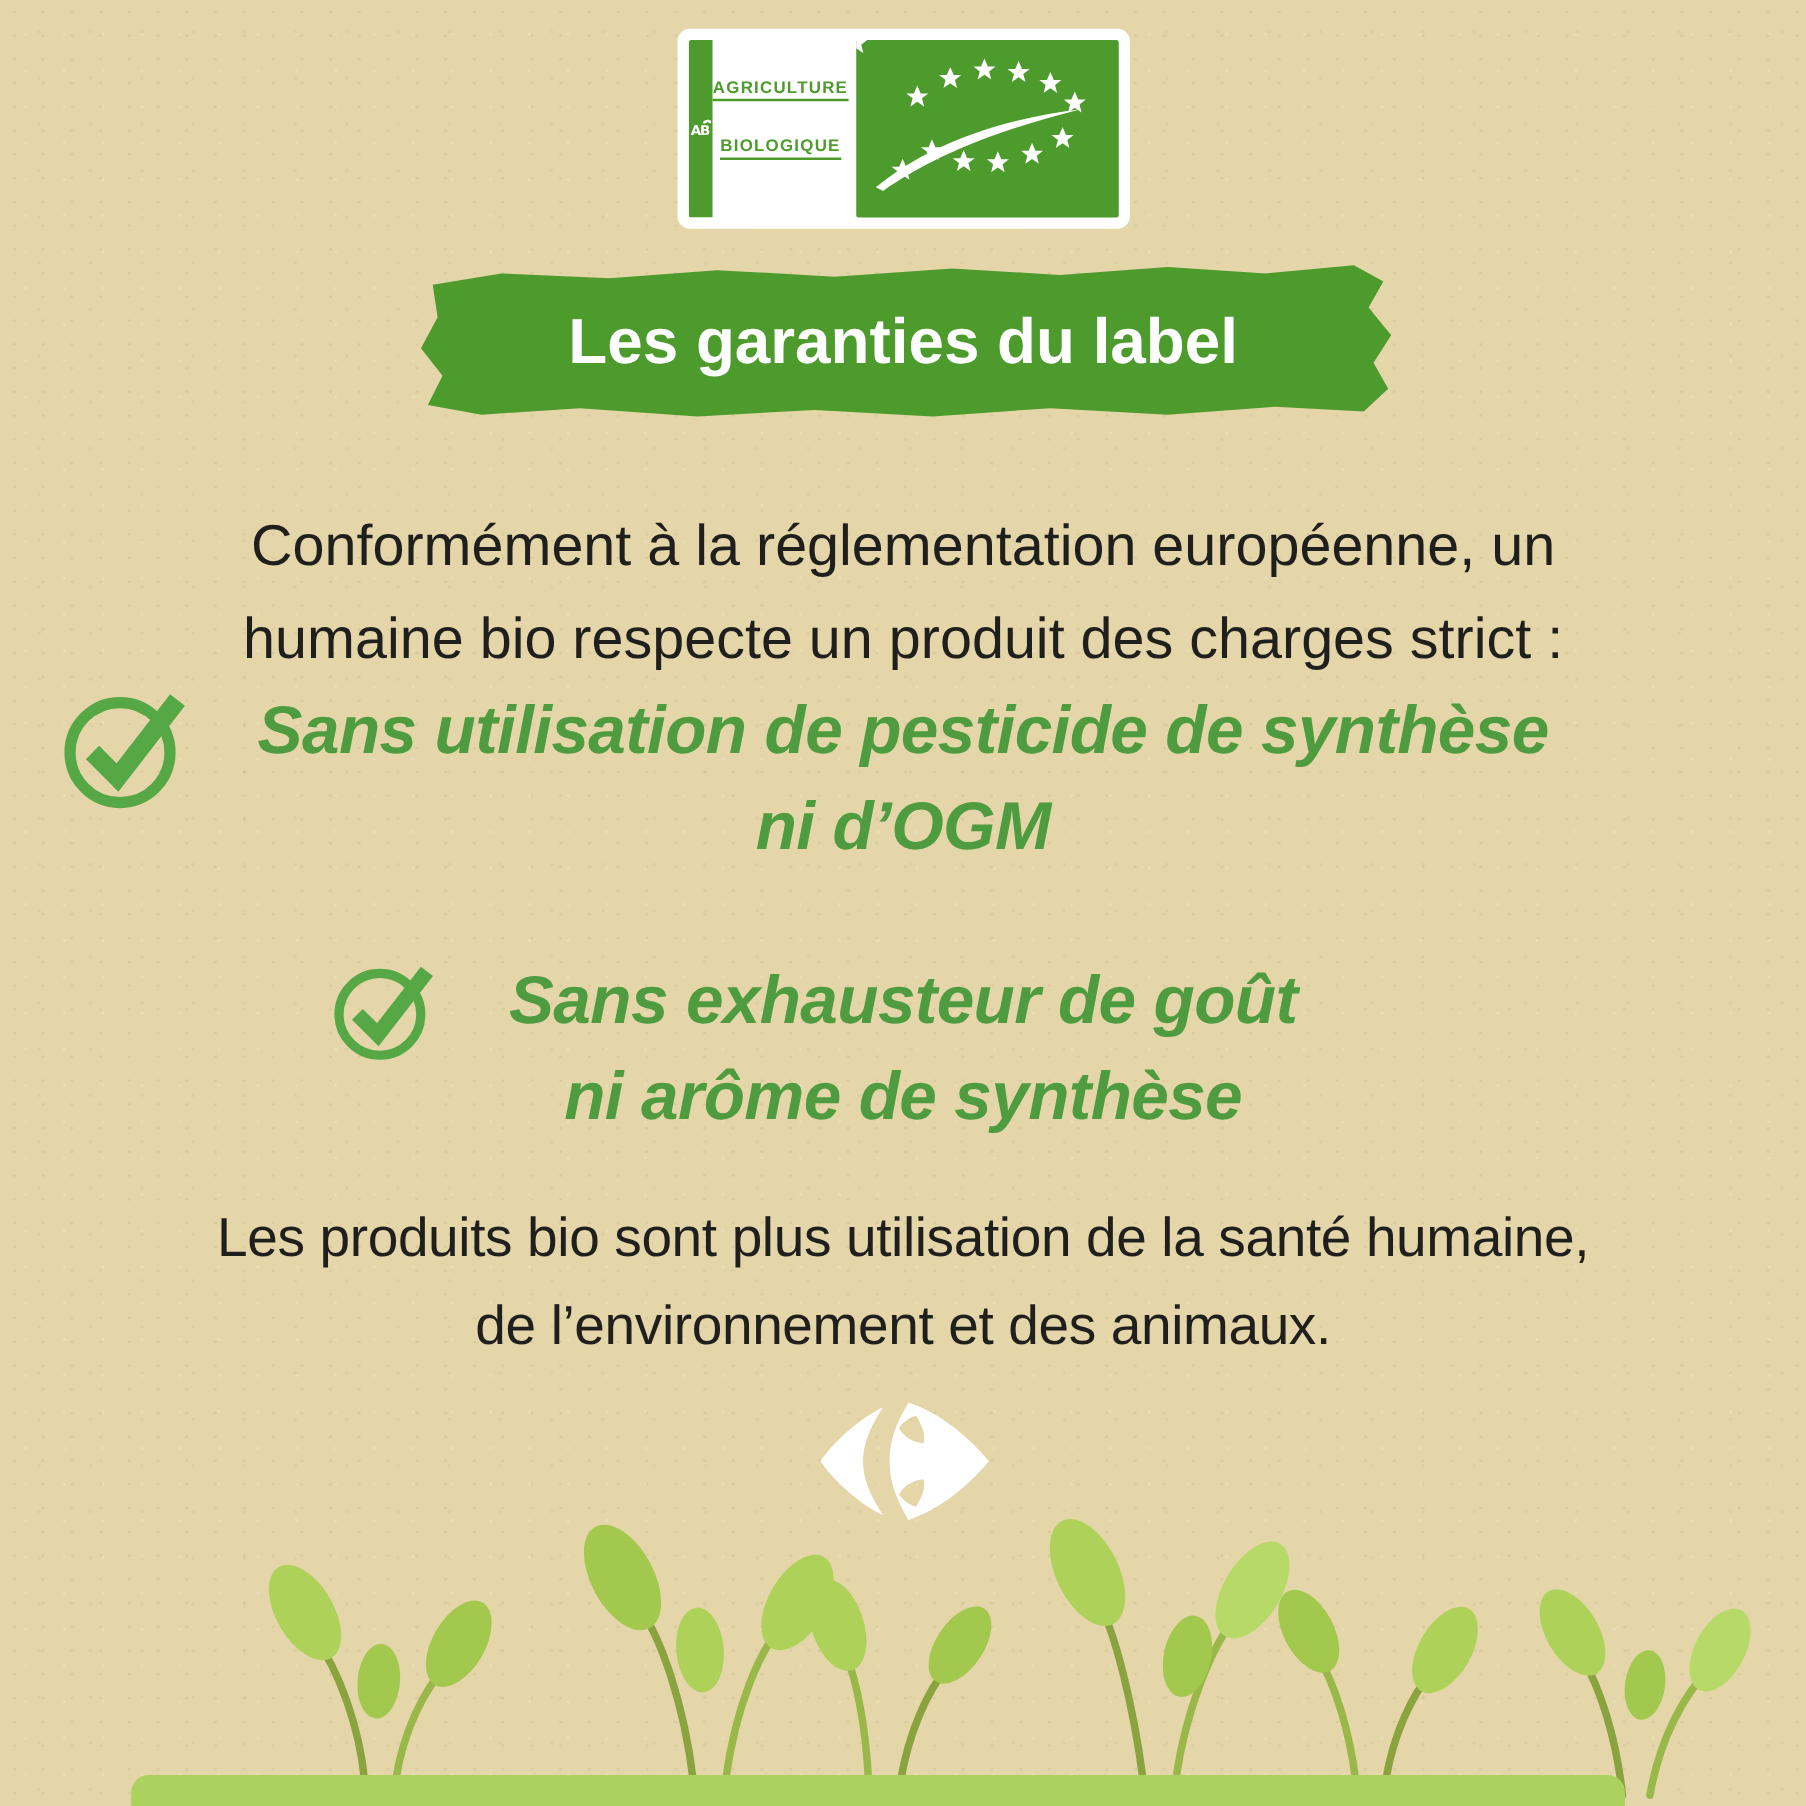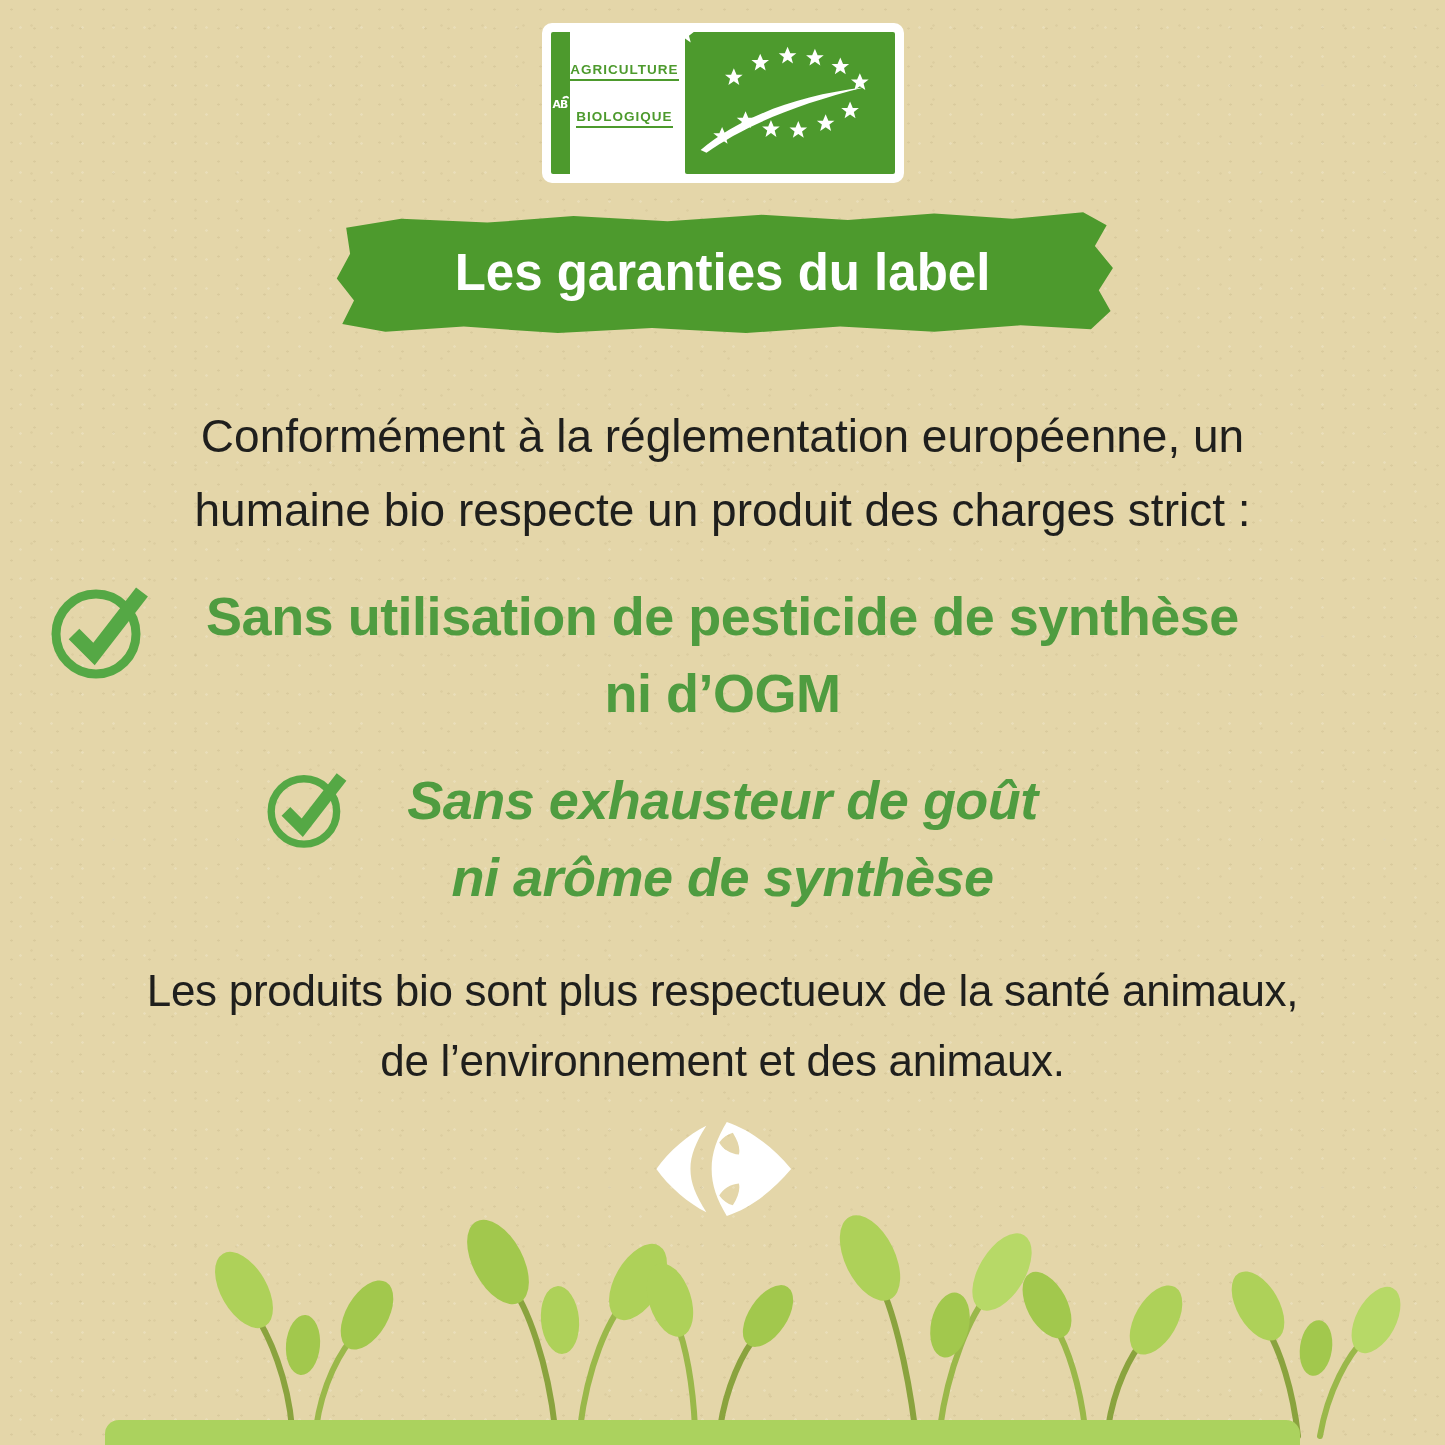--- a/index.html
+++ b/index.html
@@ -50,21 +50,21 @@
   }
   
   .textblock{position:absolute; left:0; width:100%; text-align:center; color:var(--dark_text,#1f1f1d);}
   .intro{top:400px; font-size:46px; line-height:1.6;}
   .outro{top:956px; font-size:44px; line-height:1.58; letter-spacing:-0.3px;}
   .textblock .b{font-weight:normal;}
   .line{white-space:nowrap;}
   
   .bullet{position:absolute; left:0; width:100%; text-align:center;
     color:var(--text_green,#4f9c40); font-weight:bold; font-size:54px; line-height:1.43; letter-spacing:-0.5px;}
-  .bullet-1{top:578px;}
+  .bullet-1{top:546px;font-style:italic;}
   .bullet-2{top:762px;font-style:italic;}
   .check-badge{position:absolute;}
   .bullet-1 .check-badge{left:46px; top:-2px; width:110px; height:110px;}
   .bullet-2 .check-badge{left:263px; top:2px; width:90px; height:90px;}
   .check-badge circle{fill:none; stroke:var(--check_green,#55a845); stroke-width:9;}
   .check-badge path{fill:none; stroke:var(--check_green,#55a845); stroke-width:15;}
   
   .carrefour{position:absolute; top:1116px; left:50%; transform:translateX(-50%); width:154px; height:106px;}
   .carrefour path{fill:var(--white,#fff);}
   
@@ -143,21 +143,21 @@
   <div class="bullet bullet-2">
     <svg class="check-badge" viewBox="0 0 110 110">
       <circle cx="50" cy="58" r="40"></circle>
       <path d="M28,58 L48,78 L96,16"></path>
     </svg>
     <div class="line">Sans exhausteur de goût</div>
     <div class="line">ni arôme de synthèse</div>
   </div>
 
   <div class="textblock outro">
-    <div class="line"><span>Les produits bio sont plus </span><span class="b">respectueux de la santé animaux,</span></div>
+    <div class="line"><span>Les produits bio sont plus </span><span class="b">utilisation de la santé humaine,</span></div>
     <div class="line b">de l’environnement et des animaux.</div>
   </div>
 
   <svg class="carrefour" viewBox="0 0 200 140">
     <path d="M78,13 C55,24 28,47 12,70 C28,93 55,116 78,127 C64,105 57,88 57,70 C57,52 64,35 78,13 Z"></path>
     <path fill-rule="evenodd" d="M190,70 C165,40 135,18 105,8 C92,30 85,48 85,70 C85,92 92,110 105,132 C135,122 165,100 190,70 Z
              M113,22 C120,33 123,43 121,51 C110,50 100,44 95,35 C100,28 106,24 113,22 Z
              M113,118 C120,107 123,97 121,89 C110,90 100,96 95,105 C100,112 106,116 113,118 Z"></path>
   </svg>
 

